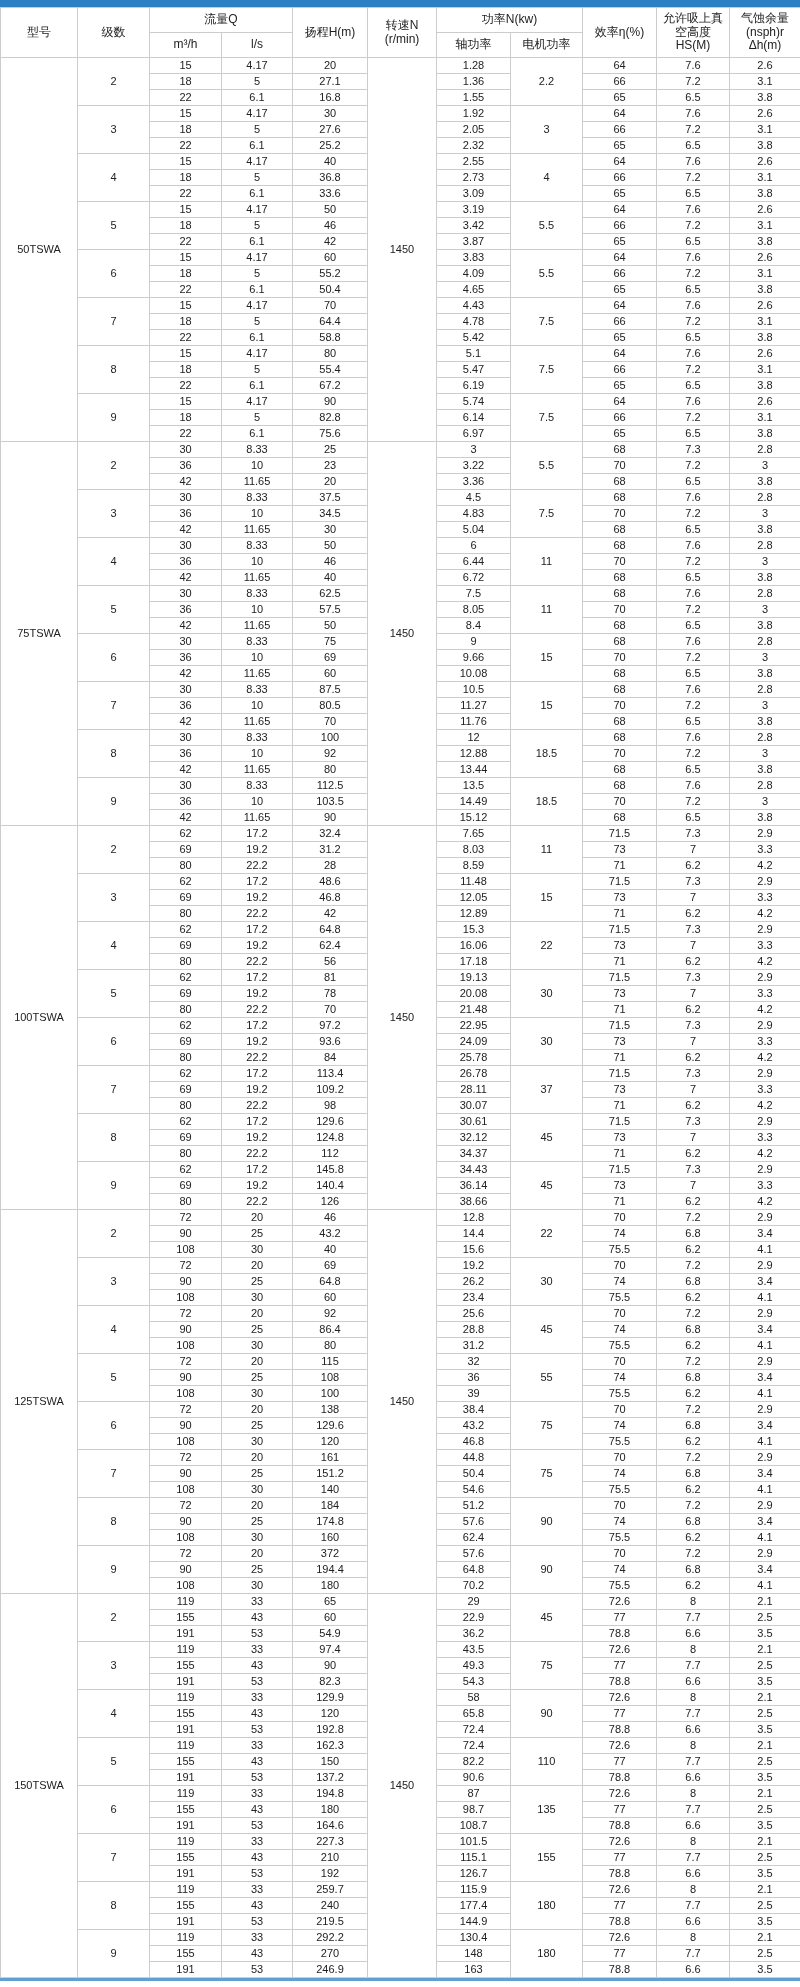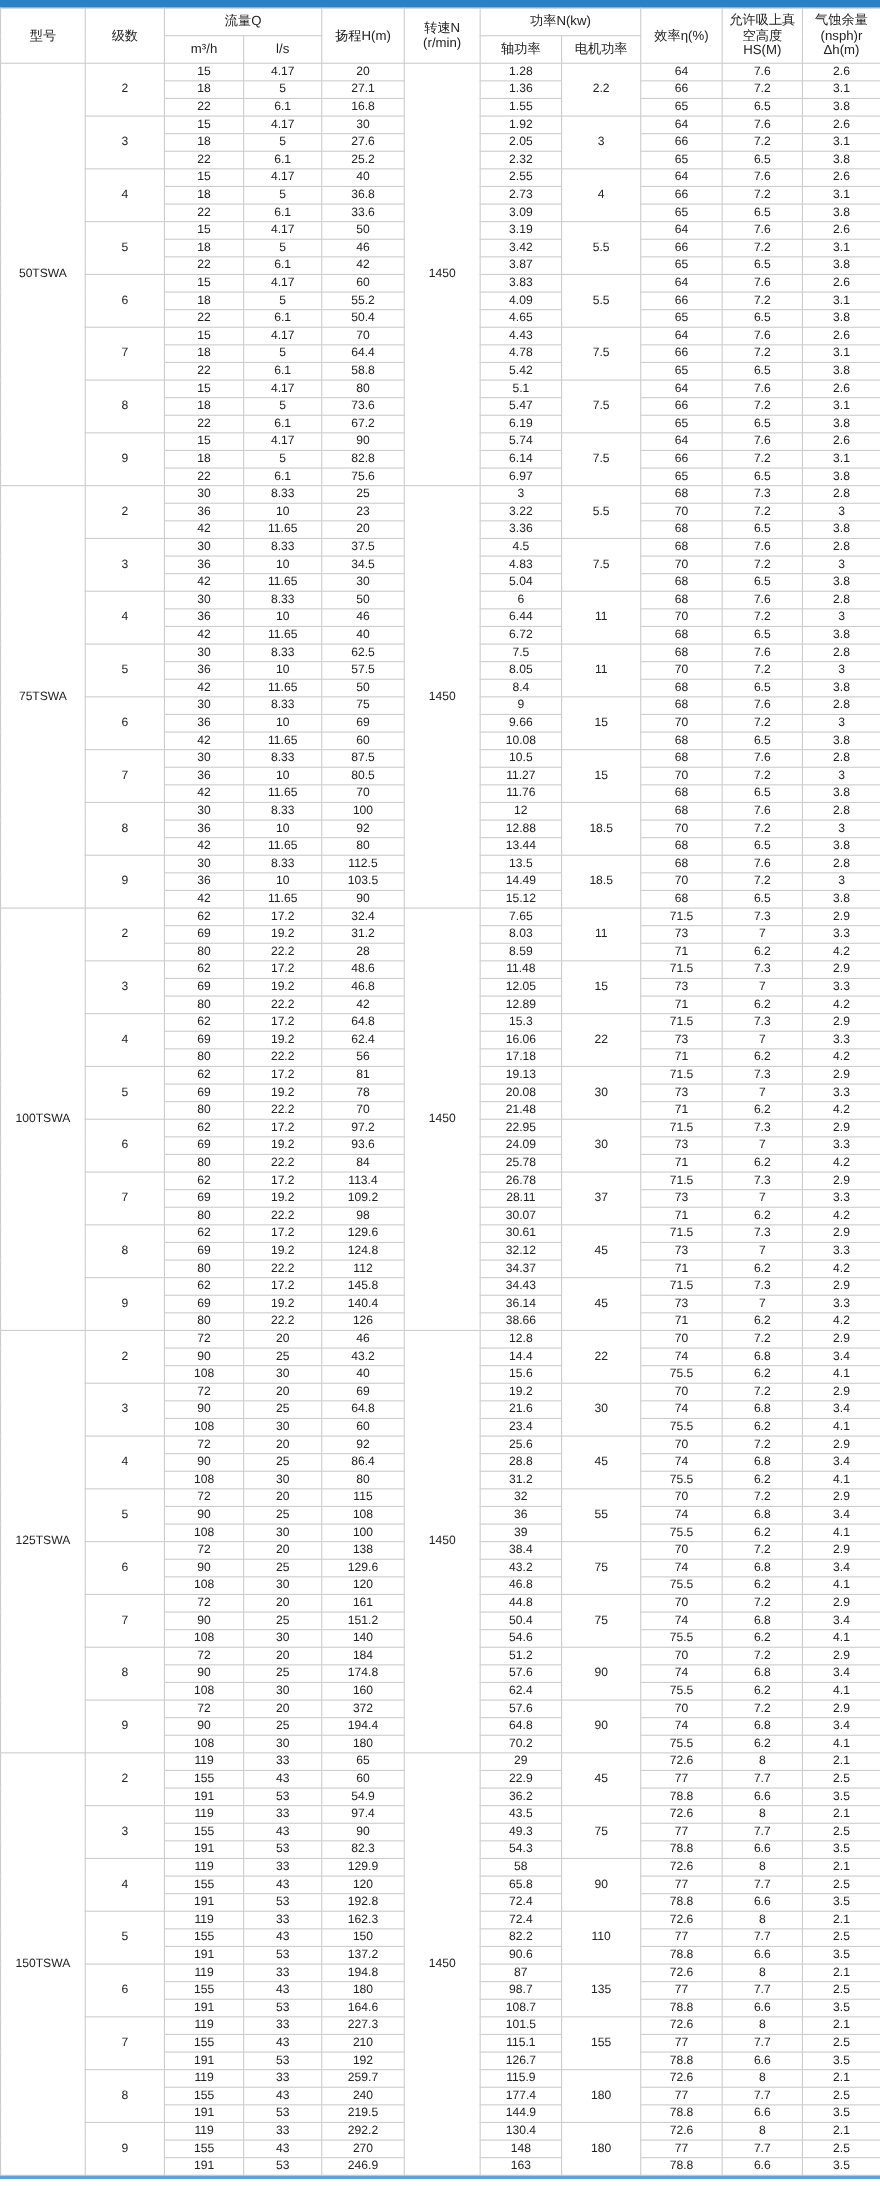--- a/index.html
+++ b/index.html
@@ -241,21 +241,21 @@
         <td>80</td>
         <td>5.1</td>
         <td rowspan="3">7.5</td>
         <td>64</td>
         <td>7.6</td>
         <td>2.6</td>
       </tr>
       <tr>
         <td>18</td>
         <td>5</td>
-        <td>73.6</td>
+        <td>55.4</td>
         <td>5.47</td>
         <td>66</td>
         <td>7.2</td>
         <td>3.1</td>
       </tr>
       <tr>
         <td>22</td>
         <td>6.1</td>
         <td>67.2</td>
         <td>6.19</td>
@@ -799,21 +799,21 @@
         <td>19.2</td>
         <td rowspan="3">30</td>
         <td>70</td>
         <td>7.2</td>
         <td>2.9</td>
       </tr>
       <tr>
         <td>90</td>
         <td>25</td>
         <td>64.8</td>
-        <td>21.6</td>
+        <td>26.2</td>
         <td>74</td>
         <td>6.8</td>
         <td>3.4</td>
       </tr>
       <tr>
         <td>108</td>
         <td>30</td>
         <td>60</td>
         <td>23.4</td>
         <td>75.5</td>

